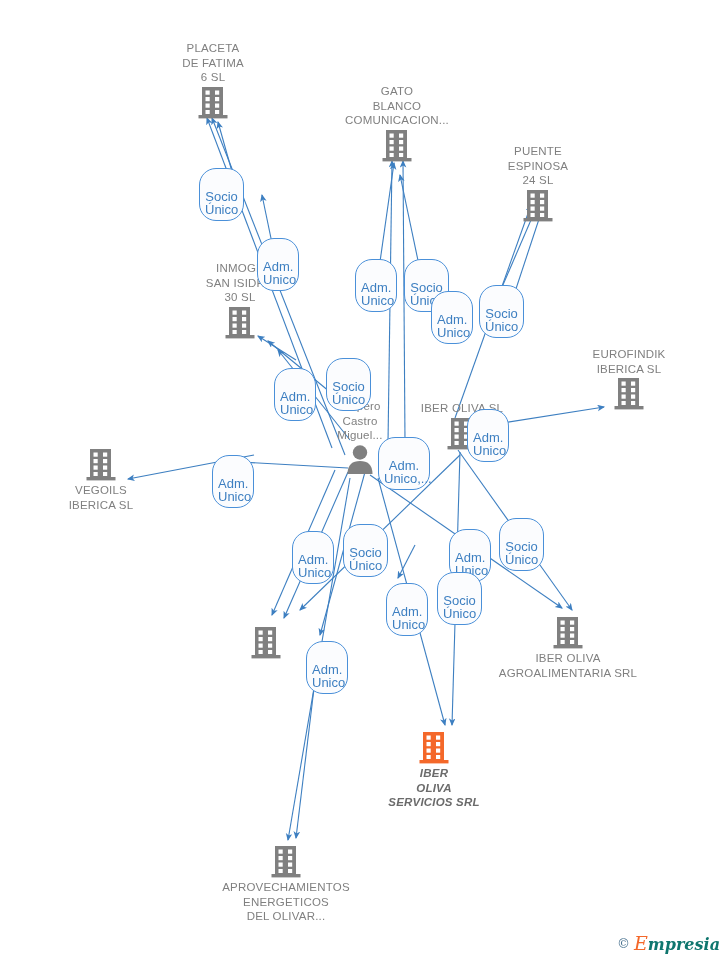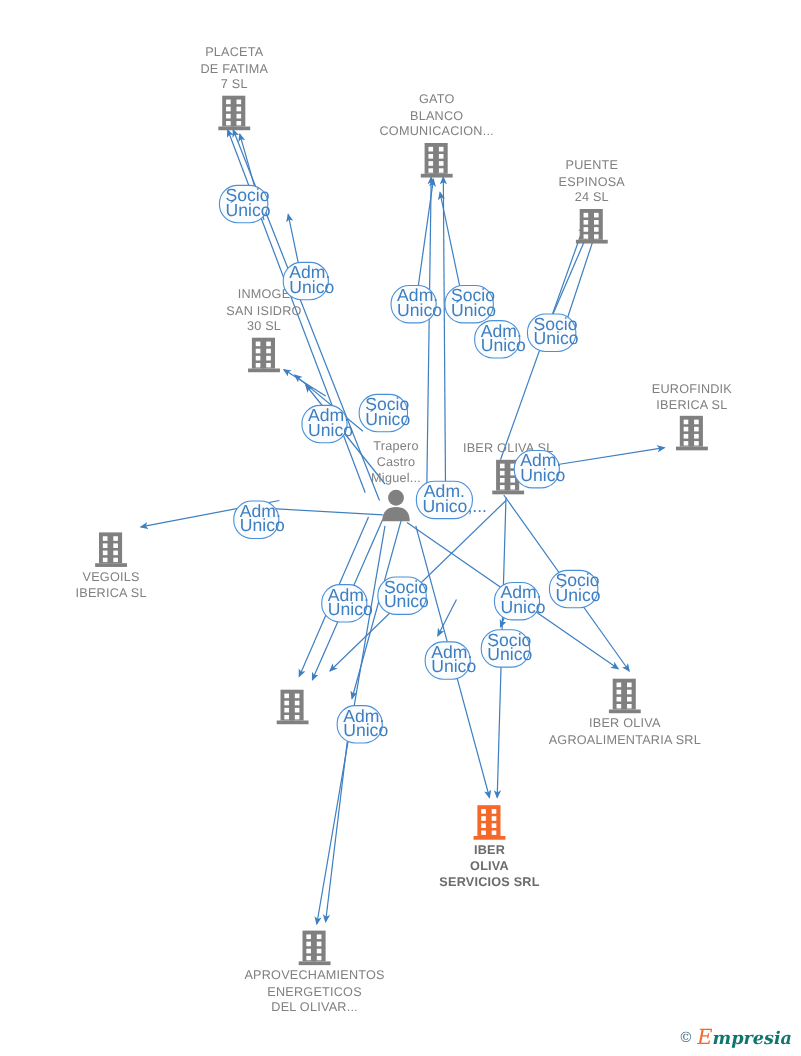--- a/index.html
+++ b/index.html
@@ -47,23 +47,23 @@
   .node.focus .label {
     color: #6b6b6b;
     font-weight: bold;
   }
   .edge-label {
     position: absolute;
     background: #fbfcfe;
     border: 1px solid #4a90d9;
     border-radius: 17px;
     color: #3d7fc1;
-    font-size: 16px;
+    font-size: 13px;
     line-height: 13px;
-    padding: 3px 5px 4px 5px;
+    padding: 21px 5px 4px 5px;
     text-align: center;
     white-space: pre-line;
     box-sizing: border-box;
   }
   .watermark {
     position: absolute;
     right: 8px;
     bottom: 6px;
     font-size: 16px;
     color: #5b7f9e;
@@ -127,21 +127,21 @@
       <line x1="460" y1="455" x2="300" y2="610" stroke="#3d7fc1" stroke-width="1.1" marker-end="url(#arrow)"></line>
       <line x1="415" y1="545" x2="398" y2="578" stroke="#3d7fc1" stroke-width="1.1" marker-end="url(#arrow)"></line>
       <line x1="465" y1="545" x2="455" y2="570" stroke="#3d7fc1" stroke-width="1.1" marker-end="url(#arrow)"></line>
     </g>
 </svg>
 
 <div id="node-layer">
     <div class="node label-above" style="left: 213px; top: 41px;">
       <span class="label">PLACETA
 DE FATIMA
-7  SL</span>
+6  SL</span>
       <span class="icon"><svg width="30" height="34" viewBox="0 0 30 34" xmlns="http://www.w3.org/2000/svg">
           <rect x="4" y="1" width="21" height="28" fill="#808080"></rect>
           <rect x="0.5" y="29" width="29" height="3.4" fill="#808080"></rect>
           <rect x="7.5" y="4.5" width="4.2" height="4.2" fill="#ffffff"></rect>
           <rect x="17" y="4.5" width="4.2" height="4.2" fill="#ffffff"></rect>
           <rect x="7.5" y="11" width="4.2" height="4.2" fill="#ffffff"></rect>
           <rect x="17" y="11" width="4.2" height="4.2" fill="#ffffff"></rect>
           <rect x="7.5" y="17.5" width="4.2" height="4.2" fill="#ffffff"></rect>
           <rect x="17" y="17.5" width="4.2" height="4.2" fill="#ffffff"></rect>
           <rect x="7.5" y="24" width="4.2" height="4" fill="#ffffff"></rect>
@@ -238,21 +238,21 @@
     </div>
     <div class="node label-above" style="left: 360px; top: 399px;">
       <span class="label">Trapero
 Castro
 Miguel...</span>
       <span class="icon"><svg width="28" height="30" viewBox="0 0 28 30" xmlns="http://www.w3.org/2000/svg">
           <circle cx="14" cy="8.5" r="7.2" fill="#808080"></circle>
           <path d="M1.5,30 C1.5,20.5 6.5,17 14,17 C21.5,17 26.5,20.5 26.5,30 Z" fill="#808080"></path>
         </svg></span>
     </div>
-    <div class="node" style="left: 101px; top: 483px;">
+    <div class="node" style="left: 101px; top: 448px;">
       <span class="icon"><svg width="30" height="34" viewBox="0 0 30 34" xmlns="http://www.w3.org/2000/svg">
           <rect x="4" y="1" width="21" height="28" fill="#808080"></rect>
           <rect x="0.5" y="29" width="29" height="3.4" fill="#808080"></rect>
           <rect x="7.5" y="4.5" width="4.2" height="4.2" fill="#ffffff"></rect>
           <rect x="17" y="4.5" width="4.2" height="4.2" fill="#ffffff"></rect>
           <rect x="7.5" y="11" width="4.2" height="4.2" fill="#ffffff"></rect>
           <rect x="17" y="11" width="4.2" height="4.2" fill="#ffffff"></rect>
           <rect x="7.5" y="17.5" width="4.2" height="4.2" fill="#ffffff"></rect>
           <rect x="17" y="17.5" width="4.2" height="4.2" fill="#ffffff"></rect>
           <rect x="7.5" y="24" width="4.2" height="4" fill="#ffffff"></rect>
@@ -287,21 +287,21 @@
           <rect x="17" y="11" width="4.2" height="4.2" fill="#ffffff"></rect>
           <rect x="7.5" y="17.5" width="4.2" height="4.2" fill="#ffffff"></rect>
           <rect x="17" y="17.5" width="4.2" height="4.2" fill="#ffffff"></rect>
           <rect x="7.5" y="24" width="4.2" height="4" fill="#ffffff"></rect>
           <rect x="17" y="24" width="4.2" height="4" fill="#ffffff"></rect>
           <rect x="12.6" y="24" width="3.2" height="5" fill="#808080"></rect>
         </svg></span>
       <span class="label">IBER OLIVA
 AGROALIMENTARIA SRL</span>
     </div>
-    <div class="node focus" style="left: 445px; top: 731px;">
+    <div class="node focus" style="left: 434px; top: 731px; font-style: italic;">
       <span class="icon"><svg width="30" height="34" viewBox="0 0 30 34" xmlns="http://www.w3.org/2000/svg">
           <rect x="4" y="1" width="21" height="28" fill="#f4682a"></rect>
           <rect x="0.5" y="29" width="29" height="3.4" fill="#f4682a"></rect>
           <rect x="7.5" y="4.5" width="4.2" height="4.2" fill="#ffffff"></rect>
           <rect x="17" y="4.5" width="4.2" height="4.2" fill="#ffffff"></rect>
           <rect x="7.5" y="11" width="4.2" height="4.2" fill="#ffffff"></rect>
           <rect x="17" y="11" width="4.2" height="4.2" fill="#ffffff"></rect>
           <rect x="7.5" y="17.5" width="4.2" height="4.2" fill="#ffffff"></rect>
           <rect x="17" y="17.5" width="4.2" height="4.2" fill="#ffffff"></rect>
           <rect x="7.5" y="24" width="4.2" height="4" fill="#ffffff"></rect>

